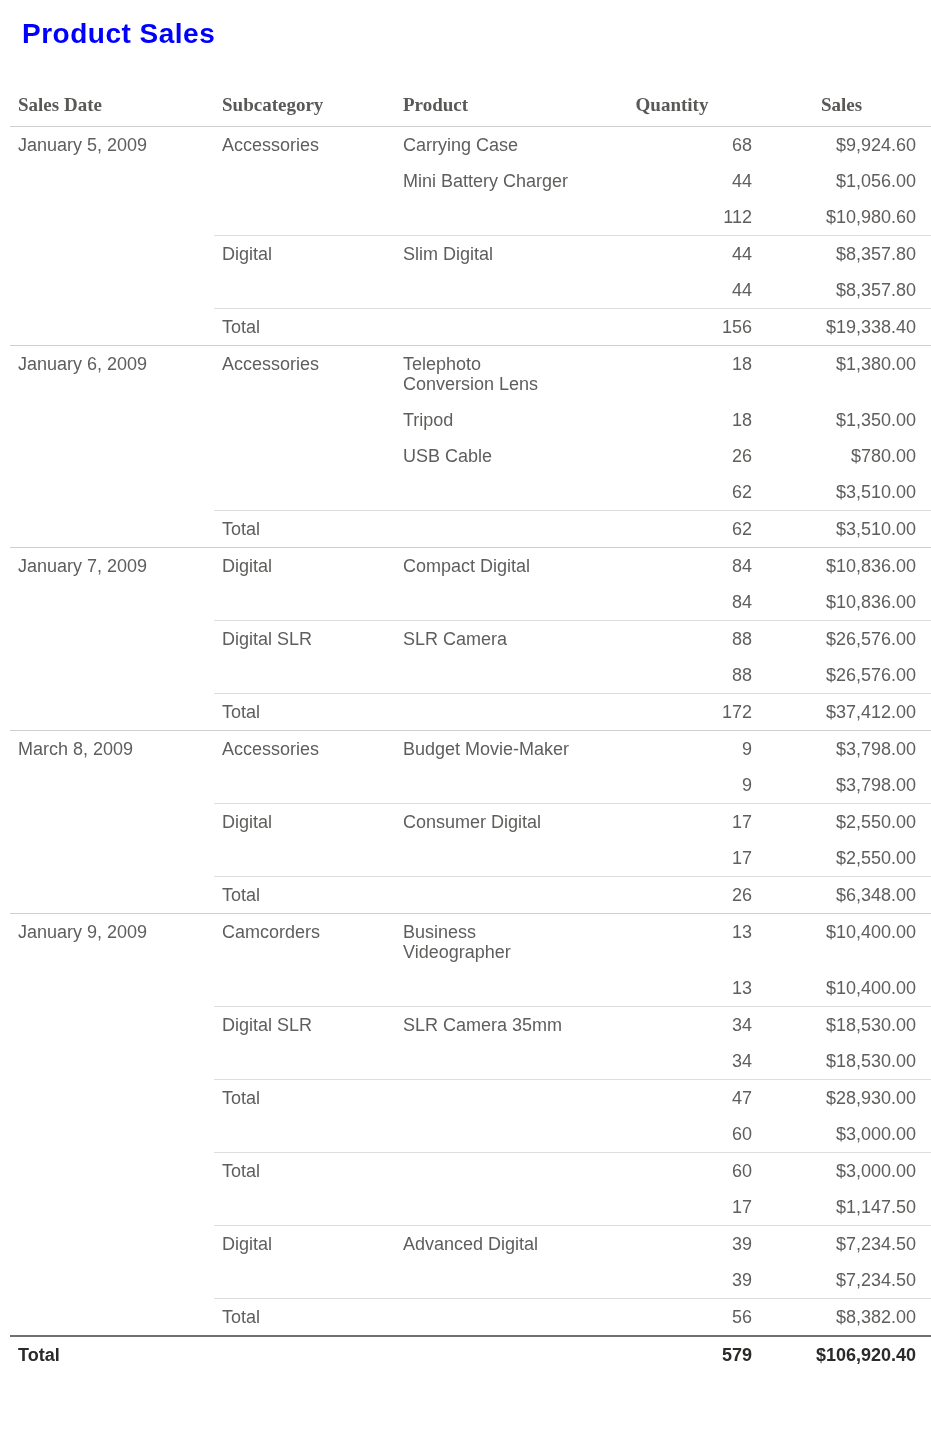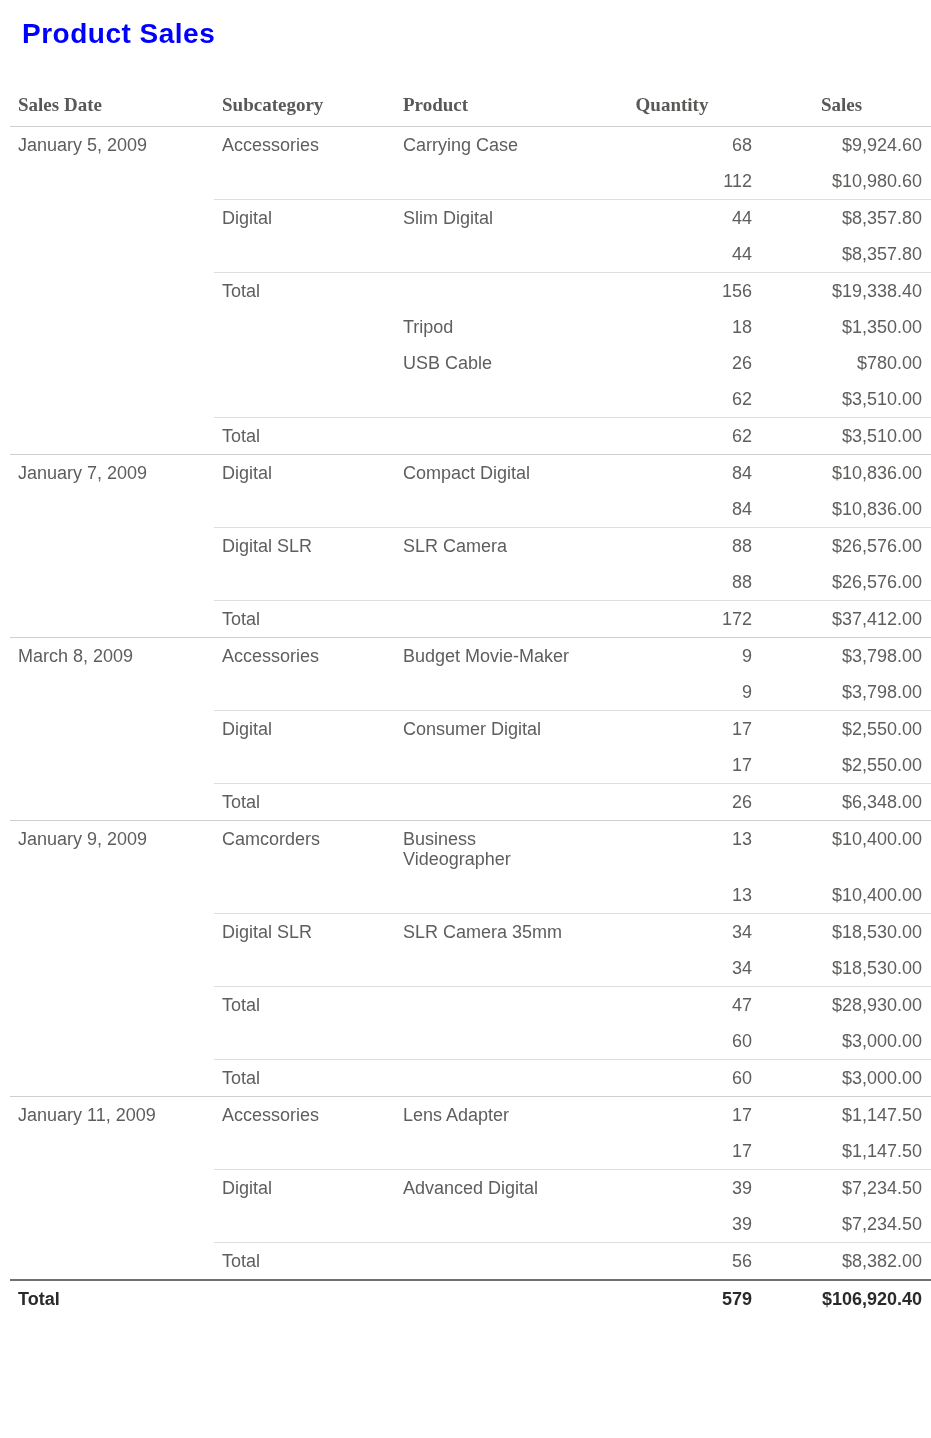--- a/index.html
+++ b/index.html
@@ -48,21 +48,21 @@
   th.h-qty,th.h-sales{text-align:center;padding-left:0;margin-top:27px;}
   td{
     font-size:18px;
     color:var(--body-text);
     vertical-align:top;
     padding:8px 0 8px 8px;
     line-height:20px;
   }
   td.cell-product{white-space:pre-line;}
   td.cell-qty{text-align:right;padding-left:0;}
-  td.cell-sales{text-align:right;padding-right:9px;}
+  td.cell-sales{text-align:right;padding-right:15px;}
   tr.b-sub td:not(:first-child){border-top:1px solid var(--divider-light);}
   tr.b-group td{border-top:1px solid var(--divider-group);}
   tr.b-grand td{
     border-top:2px solid var(--grand-total-border);
     font-weight:bold;
     color:var(--grand-total-text);
   }
 </style>
 </head>
 <body>
@@ -92,20 +92,27 @@
     <tr>
           <td class="cell-date">January 5, 2009</td>
           <td class="cell-subcat">Accessories</td>
           <td class="cell-product">Carrying Case</td>
           <td class="cell-qty">68</td>
           <td class="cell-sales">$9,924.60</td>
         </tr>
         <tr>
           <td class="cell-date"></td>
           <td class="cell-subcat"></td>
+          <td class="cell-product">Mini Battery Charger</td>
+          <td class="cell-qty">44</td>
+          <td class="cell-sales">$1,056.00</td>
+        </tr>
+        <tr>
+          <td class="cell-date"></td>
+          <td class="cell-subcat"></td>
           <td class="cell-product"></td>
           <td class="cell-qty">112</td>
           <td class="cell-sales">$10,980.60</td>
         </tr>
         <tr class="b-sub">
           <td class="cell-date"></td>
           <td class="cell-subcat">Digital</td>
           <td class="cell-product">Slim Digital</td>
           <td class="cell-qty">44</td>
           <td class="cell-sales">$8,357.80</td>
@@ -116,20 +123,28 @@
           <td class="cell-product"></td>
           <td class="cell-qty">44</td>
           <td class="cell-sales">$8,357.80</td>
         </tr>
         <tr class="b-sub">
           <td class="cell-date"></td>
           <td class="cell-subcat">Total</td>
           <td class="cell-product"></td>
           <td class="cell-qty">156</td>
           <td class="cell-sales">$19,338.40</td>
+        </tr>
+        <tr class="b-group">
+          <td class="cell-date">January 6, 2009</td>
+          <td class="cell-subcat">Accessories</td>
+          <td class="cell-product">Telephoto
+Conversion Lens</td>
+          <td class="cell-qty">18</td>
+          <td class="cell-sales">$1,380.00</td>
         </tr>
         <tr>
           <td class="cell-date"></td>
           <td class="cell-subcat"></td>
           <td class="cell-product">Tripod</td>
           <td class="cell-qty">18</td>
           <td class="cell-sales">$1,350.00</td>
         </tr>
         <tr>
           <td class="cell-date"></td>
@@ -265,27 +280,20 @@
           <td class="cell-qty">60</td>
           <td class="cell-sales">$3,000.00</td>
         </tr>
         <tr class="b-sub">
           <td class="cell-date"></td>
           <td class="cell-subcat">Total</td>
           <td class="cell-product"></td>
           <td class="cell-qty">60</td>
           <td class="cell-sales">$3,000.00</td>
         </tr>
-        <tr class="b-group">
-          <td class="cell-date">January 11, 2009</td>
-          <td class="cell-subcat">Accessories</td>
-          <td class="cell-product">Lens Adapter</td>
-          <td class="cell-qty">17</td>
-          <td class="cell-sales">$1,147.50</td>
-        </tr>
         <tr>
           <td class="cell-date"></td>
           <td class="cell-subcat"></td>
           <td class="cell-product"></td>
           <td class="cell-qty">17</td>
           <td class="cell-sales">$1,147.50</td>
         </tr>
         <tr class="b-sub">
           <td class="cell-date"></td>
           <td class="cell-subcat">Digital</td>

